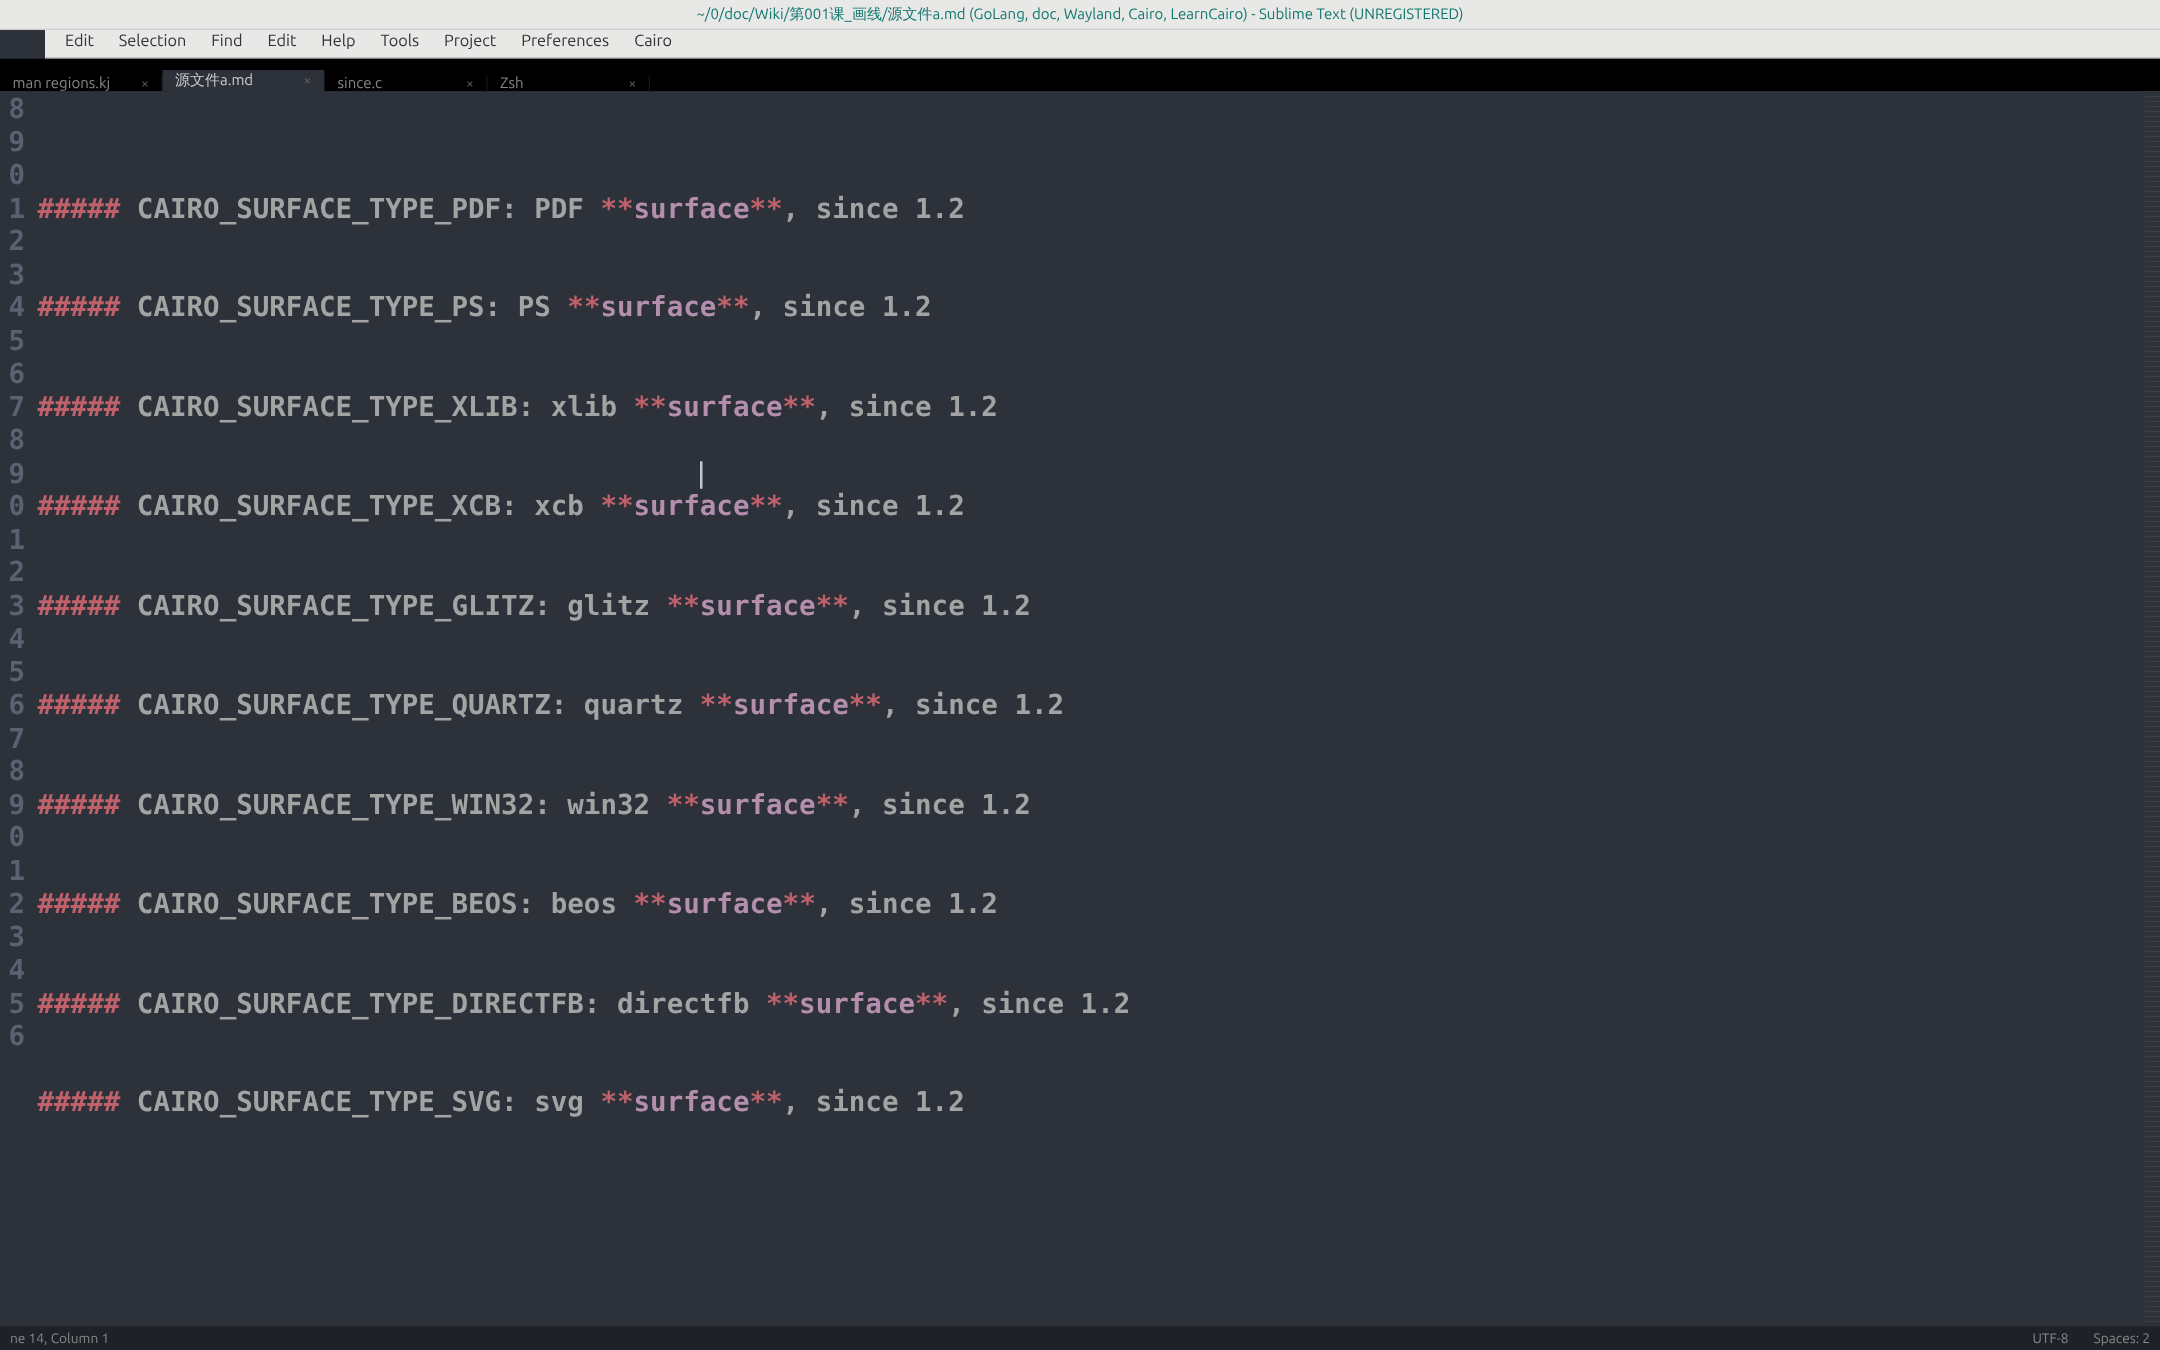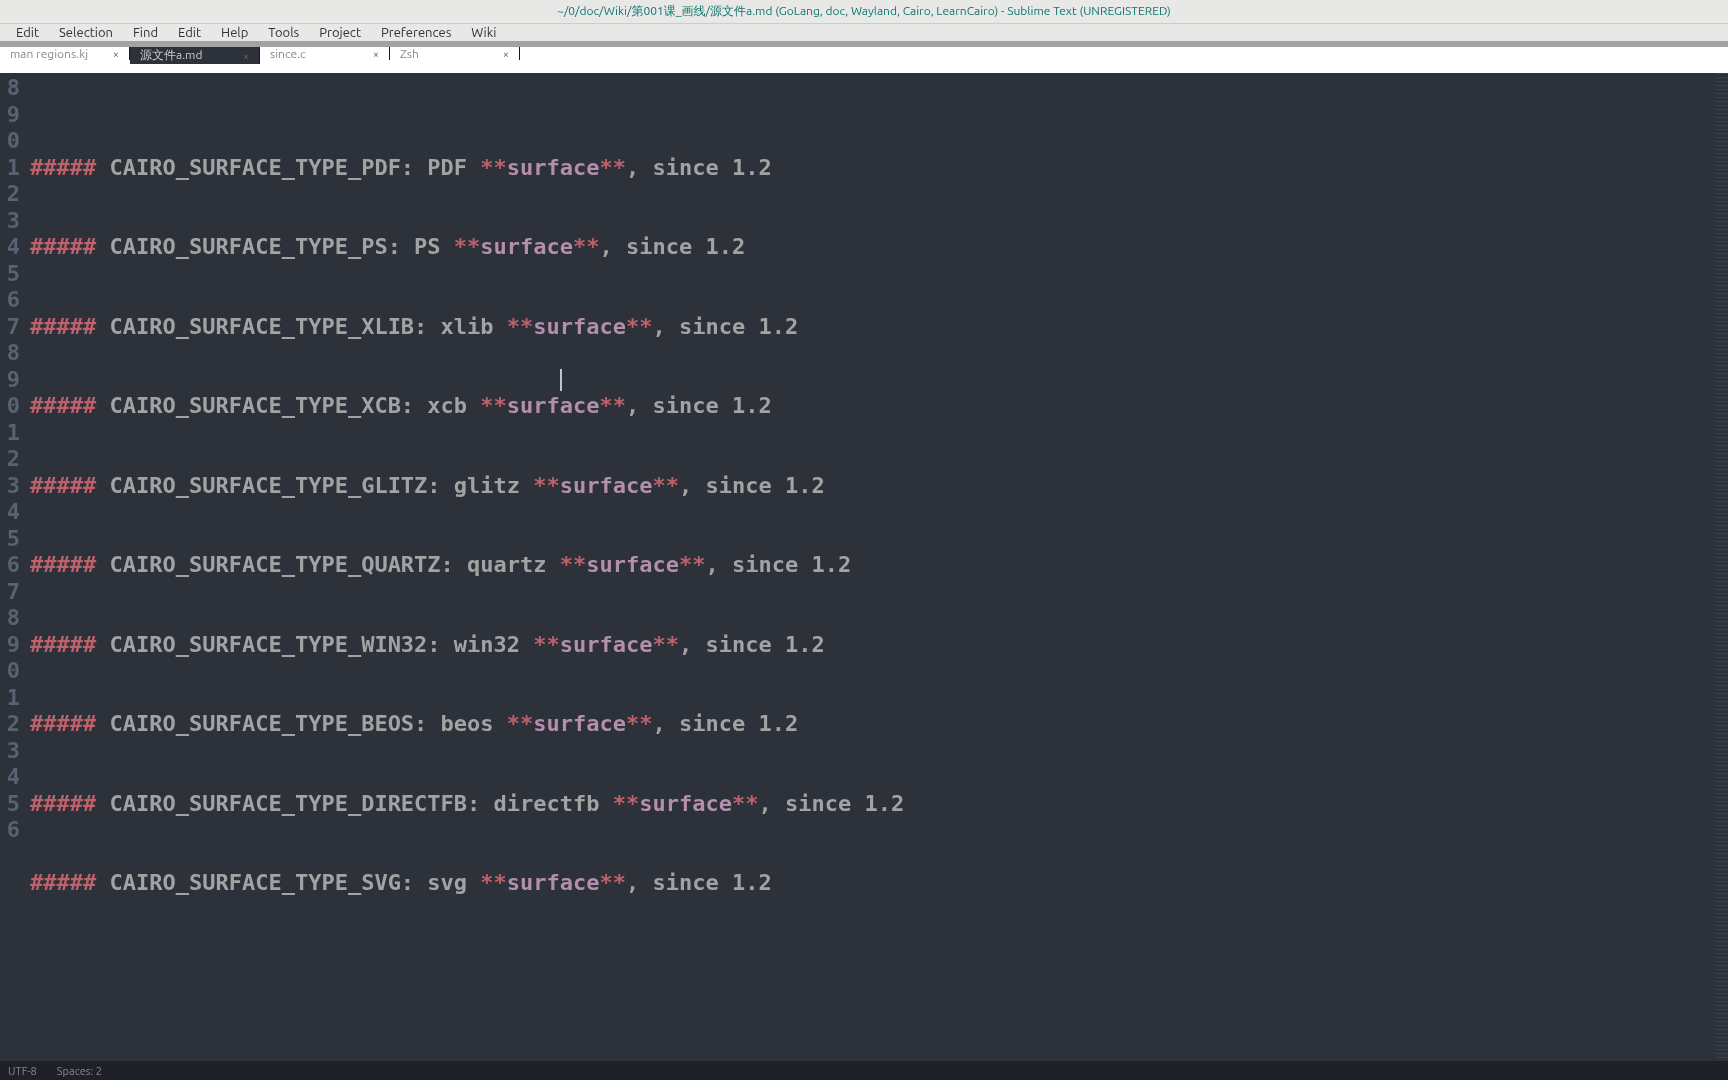--- a/index.html
+++ b/index.html
@@ -27,37 +27,38 @@
       font-size: 12px;
       color: #0f766e;
       position: relative;
       border-bottom: 1px solid #ccc;
     }
     
     .menu-bar {
       height: 23px;
       background: #e8e8e7;
       display: flex;
-      align-items: flex-end;
+      align-items: flex-start;
       padding-left: 6px;
-      border-bottom: 6px solid #a3a3a3;
+      border-bottom: 1px solid #a3a3a3;
+      margin-left: 36px;
     }
     
     .menu-item {
       padding: 2px 10px;
       font-size: 13px;
       color: #333;
       cursor: default;
     }
     
     .tab-bar {
       height: 26px;
-      background: #ffffff;
-      display: flex;
-      align-items: flex-start;
+      background: #000000;
+      display: flex;
+      align-items: flex-end;
     }
     
     .tab {
       display: flex;
       align-items: center;
       padding: 0 10px;
       font-size: 12px;
       color: #888;
       min-width: 130px;
       border-right: 1px solid #15171c;
@@ -196,21 +197,21 @@
 <div class="menu-bar">
 
   <div class="menu-item">Edit</div>
   <div class="menu-item">Selection</div>
   <div class="menu-item">Find</div>
   <div class="menu-item">Edit</div>
   <div class="menu-item">Help</div>
   <div class="menu-item">Tools</div>
   <div class="menu-item">Project</div>
   <div class="menu-item">Preferences</div>
-  <div class="menu-item">Wiki</div>
+  <div class="menu-item">Cairo</div>
 </div>
 
 <div class="tab-bar">
   <div class="tab">
     <span>man regions.kj</span>
     <span class="tab-close">×</span>
   </div>
   <div class="tab active modified">
     <span>源文件a.md</span>
     <span class="tab-close">×</span>
@@ -257,17 +258,18 @@
       <div class="code-line">5</div>
       <div class="code-line">6</div>
     </div>
   <div class="editor-content" id="editor">
     <div class="cursor-mark"></div>
   <div class="code-line"><span class="md-heading">#####</span><span class="md-text"> CAIRO_SURFACE_TYPE_PDF: PDF </span><span class="md-bold-markers">**</span><span class="md-bold-text">surface</span><span class="md-bold-markers">**</span><span class="md-text">, since 1.2</span></div><div class="code-line"></div><div class="code-line"></div><div class="code-line"><span class="md-heading">#####</span><span class="md-text"> CAIRO_SURFACE_TYPE_PS: PS </span><span class="md-bold-markers">**</span><span class="md-bold-text">surface</span><span class="md-bold-markers">**</span><span class="md-text">, since 1.2</span></div><div class="code-line"></div><div class="code-line"></div><div class="code-line"><span class="md-heading">#####</span><span class="md-text"> CAIRO_SURFACE_TYPE_XLIB: xlib </span><span class="md-bold-markers">**</span><span class="md-bold-text">surface</span><span class="md-bold-markers">**</span><span class="md-text">, since 1.2</span></div><div class="code-line"></div><div class="code-line"></div><div class="code-line"><span class="md-heading">#####</span><span class="md-text"> CAIRO_SURFACE_TYPE_XCB: xcb </span><span class="md-bold-markers">**</span><span class="md-bold-text">surface</span><span class="md-bold-markers">**</span><span class="md-text">, since 1.2</span></div><div class="code-line"></div><div class="code-line"></div><div class="code-line"><span class="md-heading">#####</span><span class="md-text"> CAIRO_SURFACE_TYPE_GLITZ: glitz </span><span class="md-bold-markers">**</span><span class="md-bold-text">surface</span><span class="md-bold-markers">**</span><span class="md-text">, since 1.2</span></div><div class="code-line"></div><div class="code-line"></div><div class="code-line"><span class="md-heading">#####</span><span class="md-text"> CAIRO_SURFACE_TYPE_QUARTZ: quartz </span><span class="md-bold-markers">**</span><span class="md-bold-text">surface</span><span class="md-bold-markers">**</span><span class="md-text">, since 1.2</span></div><div class="code-line"></div><div class="code-line"></div><div class="code-line"><span class="md-heading">#####</span><span class="md-text"> CAIRO_SURFACE_TYPE_WIN32: win32 </span><span class="md-bold-markers">**</span><span class="md-bold-text">surface</span><span class="md-bold-markers">**</span><span class="md-text">, since 1.2</span></div><div class="code-line"></div><div class="code-line"></div><div class="code-line"><span class="md-heading">#####</span><span class="md-text"> CAIRO_SURFACE_TYPE_BEOS: beos </span><span class="md-bold-markers">**</span><span class="md-bold-text">surface</span><span class="md-bold-markers">**</span><span class="md-text">, since 1.2</span></div><div class="code-line"></div><div class="code-line"></div><div class="code-line"><span class="md-heading">#####</span><span class="md-text"> CAIRO_SURFACE_TYPE_DIRECTFB: directfb </span><span class="md-bold-markers">**</span><span class="md-bold-text">surface</span><span class="md-bold-markers">**</span><span class="md-text">, since 1.2</span></div><div class="code-line"></div><div class="code-line"></div><div class="code-line"><span class="md-heading">#####</span><span class="md-text"> CAIRO_SURFACE_TYPE_SVG: svg </span><span class="md-bold-markers">**</span><span class="md-bold-text">surface</span><span class="md-bold-markers">**</span><span class="md-text">, since 1.2</span></div><div class="code-line"></div></div>
   <div class="minimap"></div>
 </div>
 
 <div class="status-bar">
+  <div class="status-left">ne 14, Column 1</div>
   <div class="status-right">
     <span>UTF-8</span>
     <span>Spaces: 2</span>
   </div>
 </div>
 
 </body></html>

